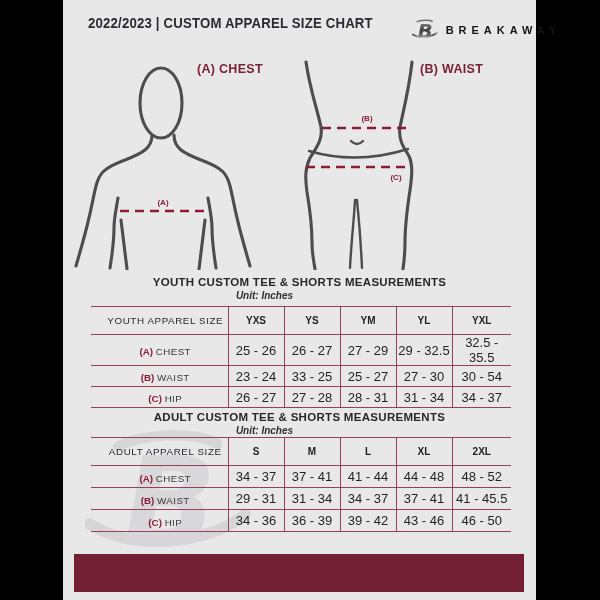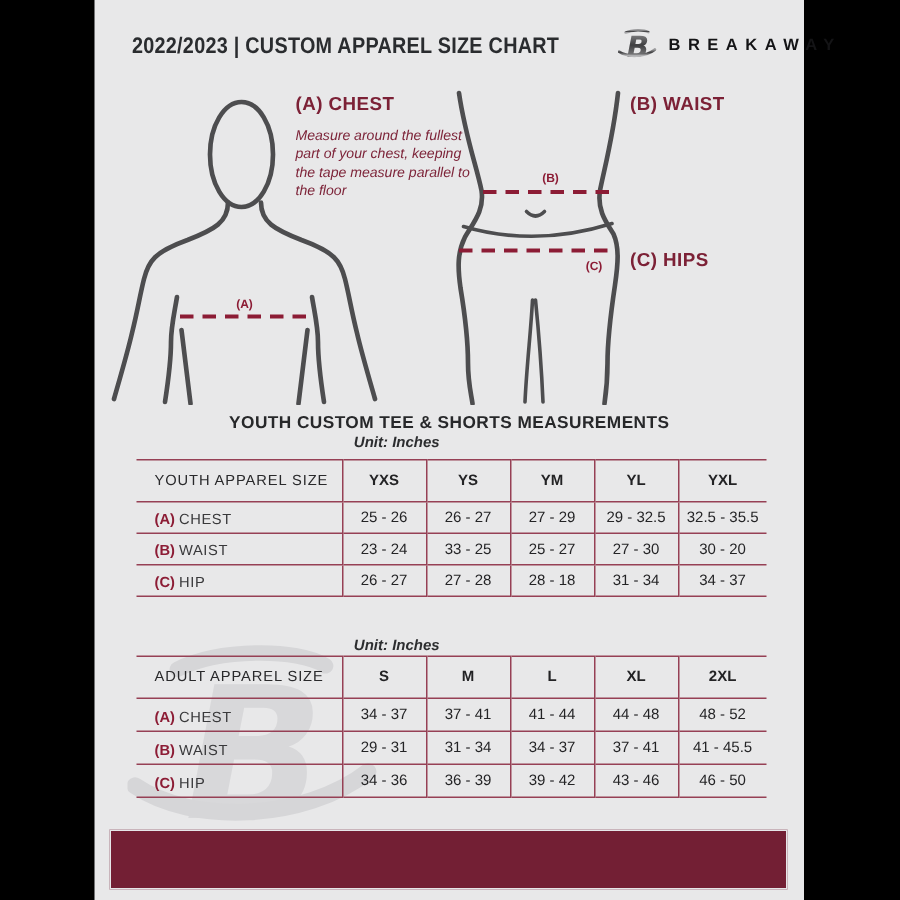--- a/index.html
+++ b/index.html
@@ -2,21 +2,21 @@
 <html><head>
 <meta charset="utf-8">
 <style>
   html,body{margin:0;padding:0;background:#000;}
   body{width:600px;height:600px;position:relative;overflow:hidden;
        font-family:"Liberation Sans",sans-serif;}
   .doc{position:absolute;left:63px;top:0;width:473px;height:600px;background:#e8e8e9;}
 
   
   .hdr{position:absolute;top:14px;left:25px;width:428px;height:32px;
-       display:flex;align-items:center;justify-content:space-between;}
+       display:flex;justify-content:space-between;}
   .hdr-title{font-weight:bold;font-size:15px;color:#2a2c2f;letter-spacing:.2px;
        transform:scaleX(.88);transform-origin:left center;white-space:nowrap;}
   .brand{display:flex;align-items:center;gap:8px;}
   .brand-name{font-weight:bold;font-size:11px;letter-spacing:5px;color:#141416;white-space:nowrap;}
 
   
   .fig-svg{position:absolute;left:0;top:52px;width:473px;height:218px;}
   .body-line{fill:none;stroke:#4d4d4f;stroke-width:3.1;stroke-linecap:round;}
   .dash{fill:none;stroke:#8c1c35;stroke-width:2.6;stroke-dasharray:9 6;}
   .dash-label{fill:#8c1c35;font-weight:bold;font-size:8px;}
@@ -37,24 +37,24 @@
   .t-adult-title{top:411px}.t-adult-unit{top:425px}
 
   
   table{border-collapse:collapse;table-layout:fixed;width:420px;position:absolute;left:28px;z-index:2;background:transparent;}
   .youth{top:306px}.adult{top:437px}
   thead tr{height:28px;border-top:1.8px solid #964055;border-bottom:1.8px solid #964055;}
   tbody tr{border-bottom:1.8px solid #964055;}
   .youth tbody tr{height:21px}.adult tbody tr{height:22px}
   td{padding:0;vertical-align:middle;}
   td.v{border-left:1.3px solid #964055;text-align:center;}
-  td.lbl{padding-left:12px;text-align:left;}
+  td.lbl{padding-left:12px;text-align:center;}
   .hdr-lbl{font-size:9.8px;color:#29292b;letter-spacing:.6px;}
   .hdr-size{font-weight:bold;font-size:10px;color:#232325;margin-top:44px;}
-  .val{font-size:10px;color:#242426;}
+  .val{font-size:13px;color:#242426;}
   td.lbl .key{color:#8c1c35;font-weight:bold;font-size:9.8px;}
   td.lbl .nm{color:#39393b;font-size:9.8px;letter-spacing:.4px;}
 
   
   .watermark{position:absolute;left:22px;top:418px;z-index:1;}
   .footer-bar{position:absolute;left:10px;top:553px;width:452px;height:40px;
        background:#731f34;border:1.5px solid #e6e6e8;box-sizing:border-box;z-index:3;}
 </style>
 </head>
 <body>
@@ -104,27 +104,25 @@
       <path class="body-line" style="stroke-width:2.4" d="M294,148 C296,168 298,193 299,216"></path>
       <path class="dash" d="M259,76 L345,76"></path>
       <text class="dash-label" x="304" y="69" text-anchor="middle">(B)</text>
       <path class="dash" d="M243,115 L345,115"></path>
       <text class="dash-label" x="333" y="128" text-anchor="middle">(C)</text>
     </g>
   </svg>
 
   <div class="info info-a">
     <h3><span>(A)</span> <span>CHEST</span></h3>
-    <p>Measure around the fullest part of your chest, keeping the tape measure parallel to the floor</p>
   </div>
   <div class="info info-b">
     <h3><span>(B)</span> <span>WAIST</span></h3>
   </div>
   <div class="info info-c">
-    <h3><span>(C)</span> <span>HIPS</span></h3>
   </div>
 
   <div class="sec-title t-youth-title">YOUTH CUSTOM TEE &amp; SHORTS MEASUREMENTS</div>
   <div class="sec-unit t-youth-unit">Unit: Inches</div>
   <table class="youth" id="youth-table">
       <colgroup>
         <col style="width: 137px;">
         <col style="width: 56px;">
         <col style="width: 56px;">
         <col style="width: 56px;">
@@ -149,33 +147,34 @@
           <td class="v val">27 - 29</td>
           <td class="v val">29 - 32.5</td>
           <td class="v val">32.5 - 35.5</td>
         </tr>
         <tr>
           <td class="lbl"><span class="key">(B) </span><span class="nm">WAIST</span></td>
           <td class="v val">23 - 24</td>
           <td class="v val">33 - 25</td>
           <td class="v val">25 - 27</td>
           <td class="v val">27 - 30</td>
-          <td class="v val">30 - 20</td>
+          <td class="v val">30 - 54</td>
         </tr>
         <tr>
           <td class="lbl"><span class="key">(C) </span><span class="nm">HIP</span></td>
           <td class="v val">26 - 27</td>
           <td class="v val">27 - 28</td>
-          <td class="v val">28 - 18</td>
+          <td class="v val">28 - 31</td>
           <td class="v val">31 - 34</td>
           <td class="v val">34 - 37</td>
         </tr>
       </tbody>
     </table>
 
+  <div class="sec-title t-adult-title">ADULT CUSTOM TEE &amp; SHORTS MEASUREMENTS</div>
   <div class="sec-unit t-adult-unit">Unit: Inches</div>
   <table class="adult" id="adult-table">
       <colgroup>
         <col style="width: 137px;">
         <col style="width: 56px;">
         <col style="width: 56px;">
         <col style="width: 56px;">
         <col style="width: 56px;">
         <col style="width: 59px;">
       </colgroup>

